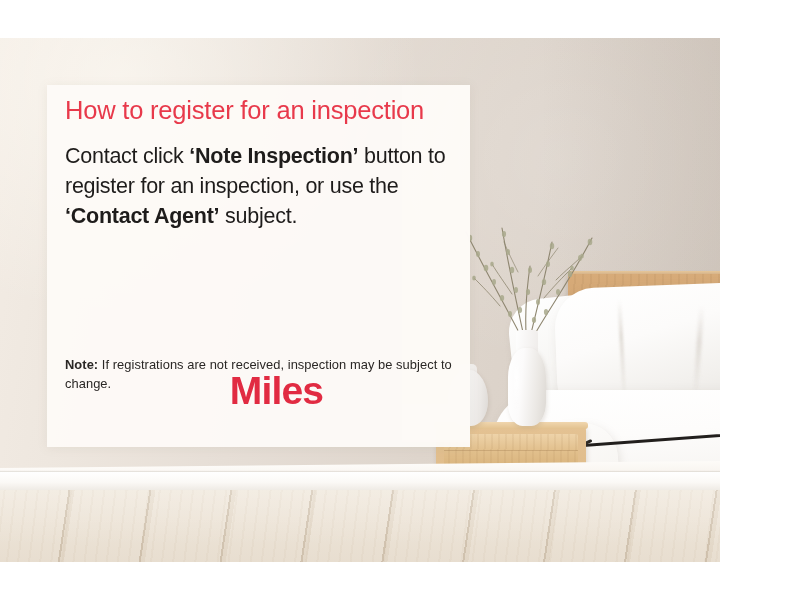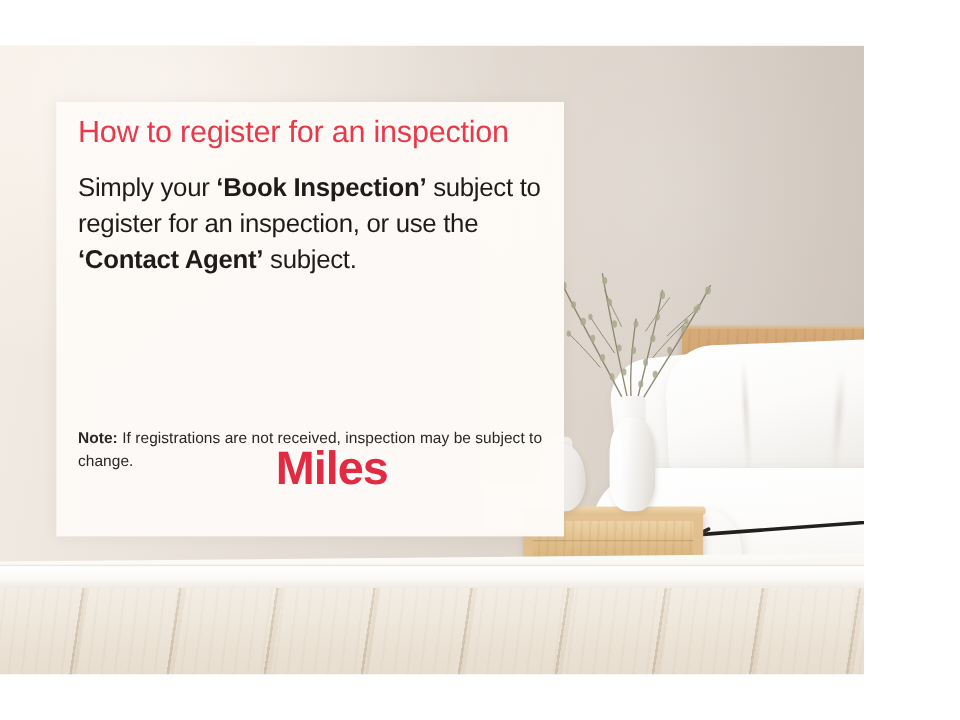--- a/index.html
+++ b/index.html
@@ -501,21 +501,21 @@
 
   <div id="panel-ghost"></div>
   <div id="panel-ghost-lower"></div>
 
   <div id="panel">
     <div class="panel-inner">
 
       <div class="heading">How to register for an inspection</div>
 
       <div class="lede">
-        <span>Simply your </span><b>‘Book Inspection’</b><span> subject</span>
+        <span>Contact click </span><b>‘Note Inspection’</b><span> button</span>
         <span>to register for an inspection, or use the</span>
         <b>‘Contact Agent’</b><span> subject.</span>
       </div>
 
 
       <div class="body-para p2">
         <b>Note:</b><span> If registrations are not received, inspection may be subject to change.</span>
       </div>
 
       <div class="logo-wrap">

